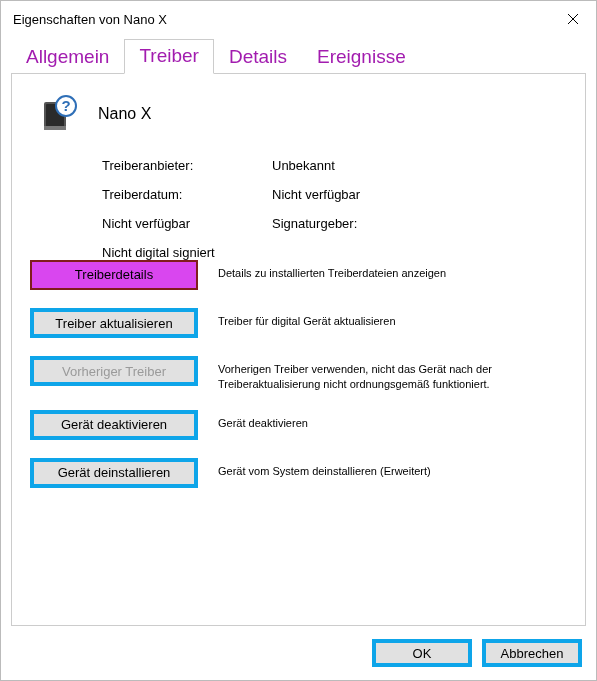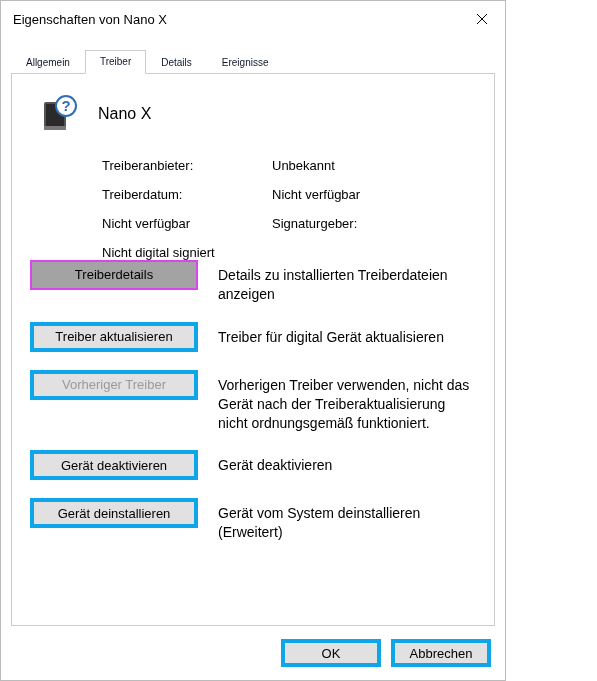--- a/index.html
+++ b/index.html
@@ -1,34 +1,34 @@
 <!DOCTYPE html>
 <html><head>
 <meta charset="utf-8">
 <style>
 html,body{margin:0;padding:0;font-family:"Segoe UI",Tahoma,sans-serif;font-size:13px;color:#000;background:#fff}
-.window{width:506px;height:681px;box-sizing:border-box;position:relative;border:1px solid #bbb;background:#fff;display:flex;flex-direction:column}
+.window{width:597px;height:681px;box-sizing:border-box;position:relative;border:1px solid #bbb;background:#fff;display:flex;flex-direction:column}
 .titlebar{height:36px;display:flex;align-items:center;padding:0 0 0 12px}
 .titlebar .title{flex:1;font-size:13px}
 .titlebar .close{width:46px;height:36px;display:flex;align-items:center;justify-content:center;cursor:pointer}
 .content{flex:1;padding:8px 10px 0 10px;display:flex;flex-direction:column}
 .tabs-row{display:flex;align-items:flex-end;height:28px;position:relative}
-.tab{padding:5px 14px 6px;font-size:10px;cursor:pointer;color:#0f172a;border:1px solid transparent;border-bottom:none;position:relative;top:1px}
+.tab{padding:5px 14px 6px;font-size:19px;cursor:pointer;color:#a21caf;border:1px solid transparent;border-bottom:none;position:relative;top:1px}
 .tab.active{background:#fff;border:1px solid #ccc;border-bottom:1px solid #fff;z-index:2}
 .tab-page{border:1px solid #ccc;flex:1;padding:18px 18px 18px 18px;position:relative;background:#fff}
 .device-header{display:flex;align-items:center;gap:18px;margin-bottom:22px;margin-left:6px}
 .device-name{font-size:16px}
 .info-grid{margin-left:72px;display:grid;grid-template-columns:140px auto;row-gap:14px;column-gap:30px;}
 .info-grid .lbl,.info-grid .val{font-size:13px}
 .action-rows{display:flex;flex-direction:column;gap:18px}
 .action-row{display:flex;align-items:flex-start;gap:20px}
 .winbtn{width:168px;height:30px;background:#e1e1e1;border:4px solid #0ea5e9;font-family:inherit;font-size:13px;cursor:pointer;padding:0}
-.winbtn.focused{border:2px solid #d946ef;background:#a3a3a3;line-height:26px}
+.winbtn.focused{border:2px solid #7f1d1d;background:#d946ef;line-height:26px}
 .winbtn.disabled{color:#9a9a9a;cursor:default}
-.desc{font-size:14px;flex:1;line-height:1.35;padding-top:6px}
+.desc{font-size:11px;flex:1;line-height:1.35;padding-top:6px}
 .footer{height:54px;display:flex;align-items:center;justify-content:flex-end;gap:10px;padding:0 14px}
 .footer .winbtn{width:100px;height:28px}
 .device-icon{width:44px;height:44px}
 </style>
 </head>
 <body>
 
 <div class="window">
 
   <div class="titlebar">

